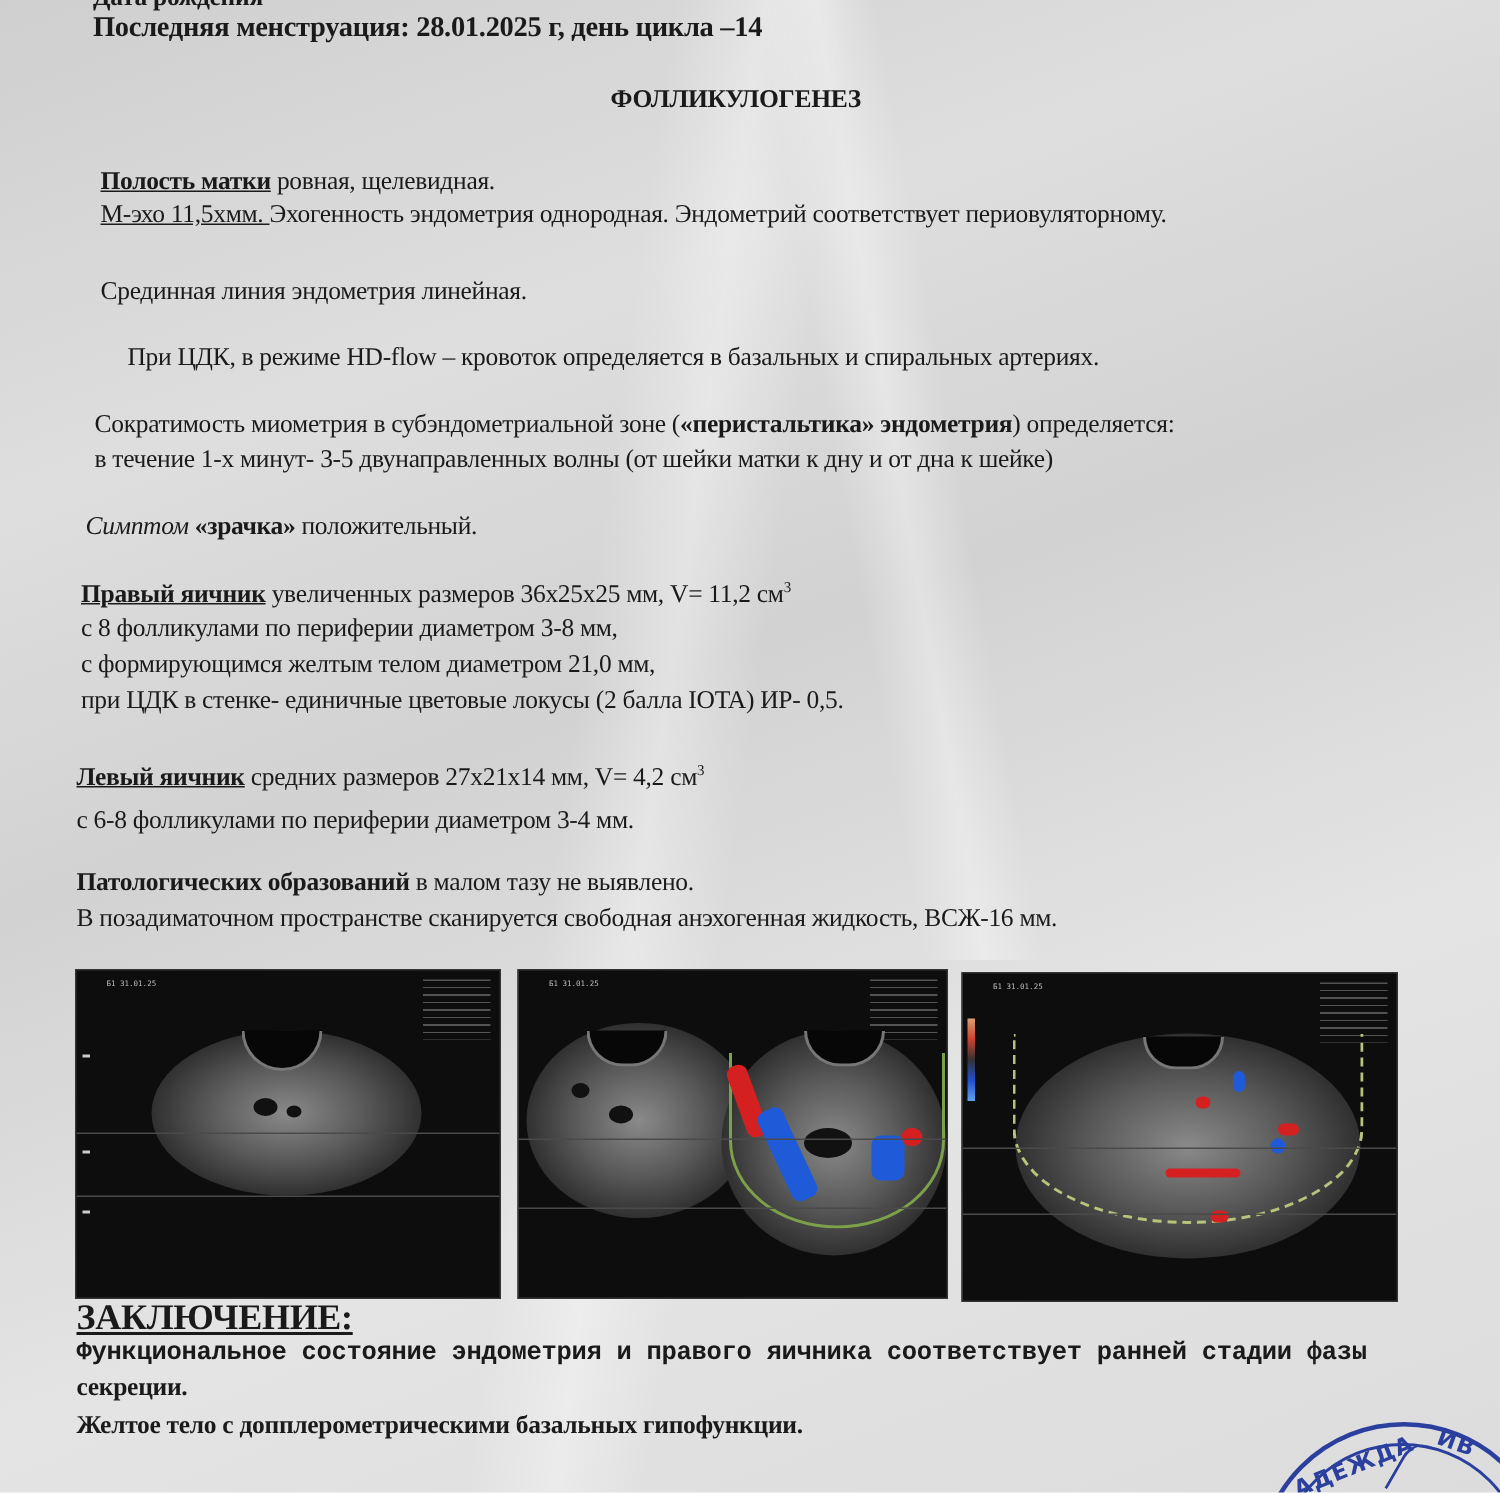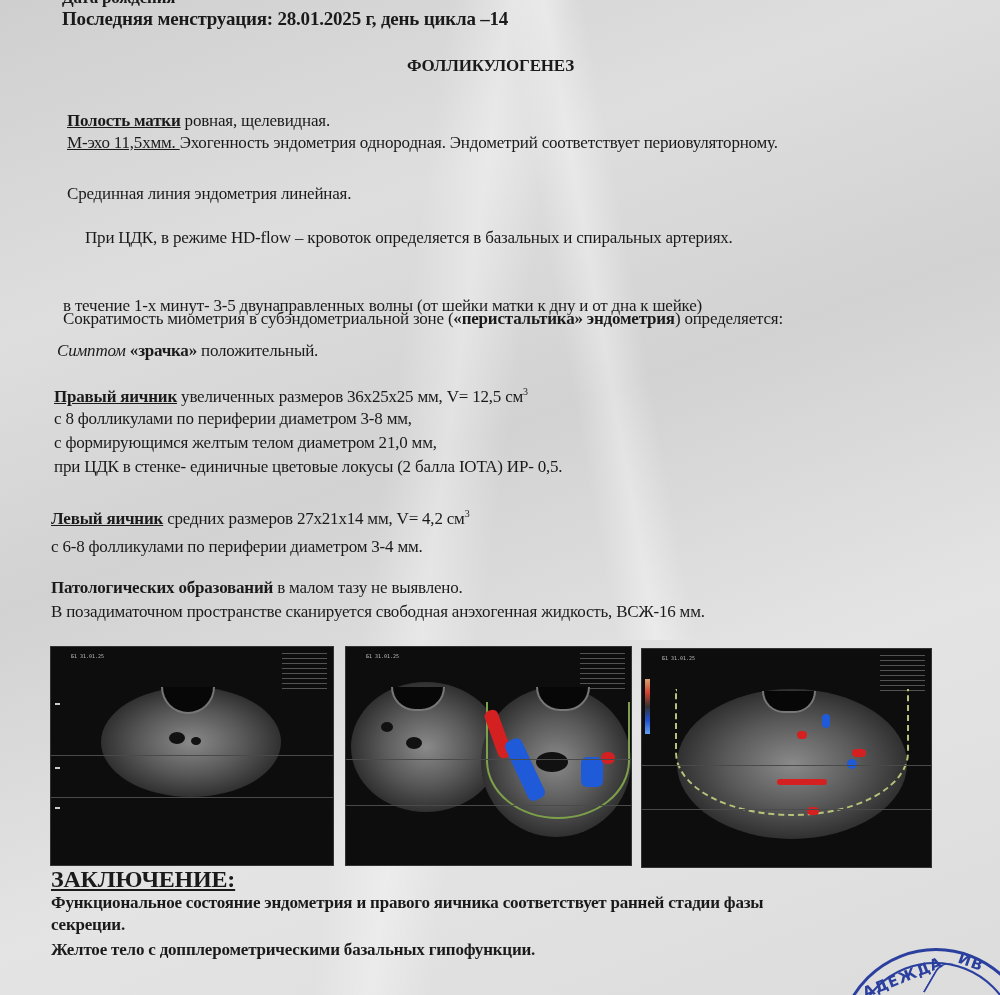--- a/index.html
+++ b/index.html
@@ -69,30 +69,30 @@
 <div class="line title" style="left:407px;top:56px;">ФОЛЛИКУЛОГЕНЕЗ</div>
 
 <div class="line" style="left:67px;top:111px;">
   <span class="b u">Полость матки</span><span> ровная, щелевидная.</span>
 </div>
 <div class="line" style="left:67px;top:133px;">
   <span class="u">М-эхо  11,5хмм. </span><span>Эхогенность эндометрия однородная. Эндометрий соответствует периовуляторному.</span>
 </div>
 <div class="line" style="left:67px;top:184px;">Срединная линия эндометрия линейная.</div>
 <div class="line" style="left:85px;top:228px;">При ЦДК, в режиме HD-flow – кровоток определяется в базальных и спиральных артериях.</div>
-<div class="line" style="left:63px;top:273px;margin-top:36px;">
+<div class="line" style="left:63px;top:273px;">
   <span>Сократимость миометрия в субэндометриальной зоне  (</span><span class="b">«перистальтика» эндометрия</span><span>) определяется:</span>
 </div>
 <div class="line" style="left:63px;top:296px;">в течение 1-х минут- 3-5 двунаправленных волны (от шейки матки к дну и от дна к шейке)</div>
 <div class="line" style="left:57px;top:341px;">
   <span class="i">Симптом </span><span class="b">«зрачка»</span><span> положительный.</span>
 </div>
 
 <div class="line" style="left:54px;top:386px;">
-  <span class="b u">Правый яичник</span><span> увеличенных размеров 36x25x25 мм, V= 12,5 см</span><sup>3</sup>
+  <span class="b u">Правый яичник</span><span> увеличенных размеров 36x25x25 мм, V= 11,2 см</span><sup>3</sup>
 </div>
 <div class="line" style="left:54px;top:409px;">с 8 фолликулами по периферии диаметром 3-8 мм,</div>
 <div class="line" style="left:54px;top:433px;">с формирующимся желтым телом диаметром  21,0 мм,</div>
 <div class="line" style="left:54px;top:457px;">при ЦДК в стенке-  единичные  цветовые локусы (2 балла IOTA) ИР- 0,5.</div>
 
 <div class="line" style="left:51px;top:508px;">
   <span class="b u">Левый яичник</span><span> средних размеров 27x21x14 мм, V= 4,2 см</span><sup>3</sup>
 </div>
 <div class="line" style="left:51px;top:537px;text-align:center;">с 6-8 фолликулами по периферии диаметром 3-4 мм.</div>
 
@@ -145,21 +145,21 @@
   <div class="flow-b" style="left:180px;top:65px;width:8px;height:14px;"></div>
   <div class="flow-r" style="left:155px;top:82px;width:10px;height:8px;"></div>
   <div class="flow-b" style="left:205px;top:110px;width:10px;height:10px;"></div>
   <div class="flow-r" style="left:210px;top:100px;width:14px;height:8px;"></div>
   <div class="flow-r" style="left:165px;top:158px;width:12px;height:8px;"></div>
   <div class="hline" style="top:116px;"></div>
   <div class="hline" style="top:160px;"></div>
 </div>
 
 <div class="line b u" style="left:51px;top:866px;font-size:24px;">ЗАКЛЮЧЕНИЕ:</div>
-<div class="line b" style="left:51px;top:893px;">Функциональное состояние эндометрия и правого яичника соответствует ранней стадии фазы</div>
+<div class="line b" style="left:51px;top:893px;font-family:Liberation Mono, monospace;">Функциональное состояние эндометрия и правого яичника соответствует ранней стадии фазы</div>
 <div class="line b" style="left:51px;top:915px;">секреции.</div>
 <div class="line b" style="left:51px;top:940px;">Желтое тело с  допплерометрическими базальных гипофункции.</div>
 
 <div class="stamp"></div>
 <div class="stamp-inner"></div>
 <div class="stamp-text" style="top:985px;">АДЕЖДА</div>
 <div class="stamp-text2">ИВ</div>
 <div class="sig"></div>
 
 </body></html>

